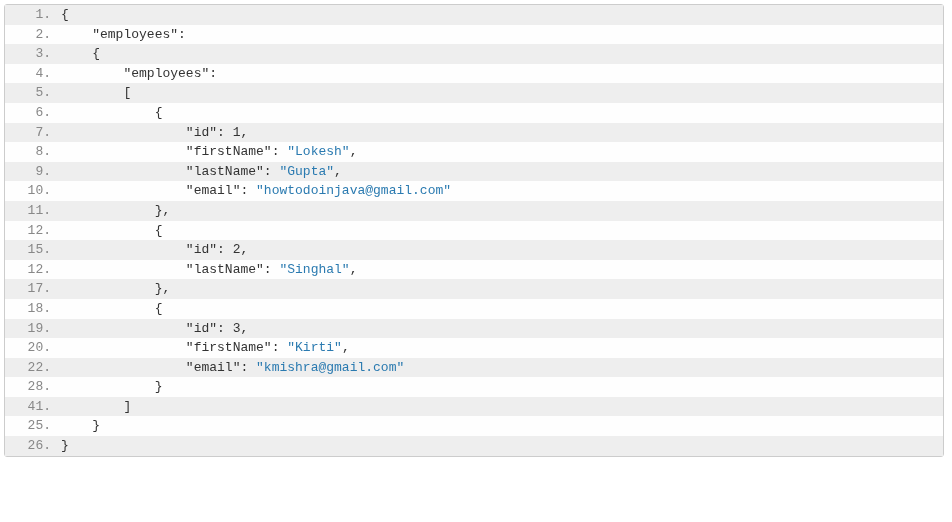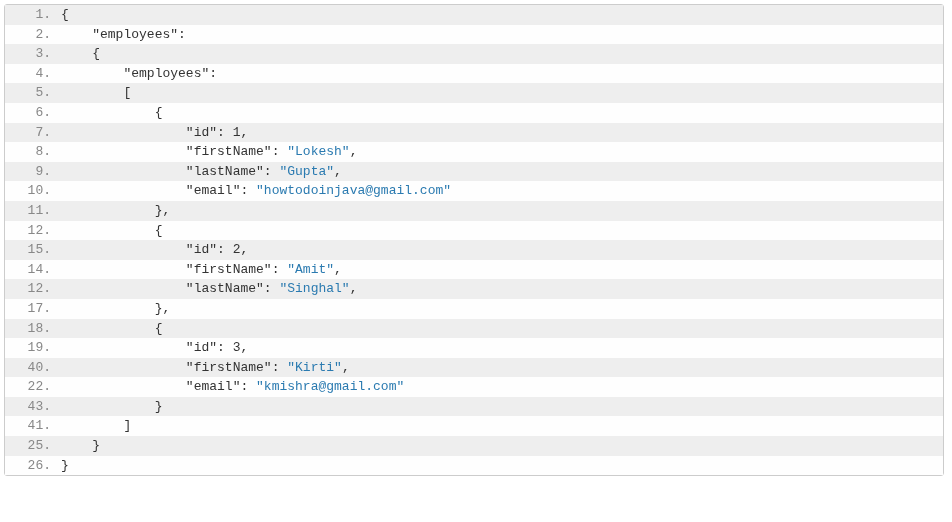--- a/index.html
+++ b/index.html
@@ -57,24 +57,23 @@
     <div class="line"><span class="gutter">4.</span><span class="code">        <span class="k">"employees"</span><span class="p">:</span></span></div>
     <div class="line"><span class="gutter">5.</span><span class="code">        <span class="p">[</span></span></div>
     <div class="line"><span class="gutter">6.</span><span class="code">            <span class="p">{</span></span></div>
     <div class="line"><span class="gutter">7.</span><span class="code">                <span class="k">"id"</span><span class="p">: </span><span class="n">1</span><span class="p">,</span></span></div>
     <div class="line"><span class="gutter">8.</span><span class="code">                <span class="k">"firstName"</span><span class="p">: </span><span class="s">"Lokesh"</span><span class="p">,</span></span></div>
     <div class="line"><span class="gutter">9.</span><span class="code">                <span class="k">"lastName"</span><span class="p">: </span><span class="s">"Gupta"</span><span class="p">,</span></span></div>
     <div class="line"><span class="gutter">10.</span><span class="code">                <span class="k">"email"</span><span class="p">: </span><span class="s">"howtodoinjava@gmail.com"</span></span></div>
     <div class="line"><span class="gutter">11.</span><span class="code">            <span class="p">},</span></span></div>
     <div class="line"><span class="gutter">12.</span><span class="code">            <span class="p">{</span></span></div>
     <div class="line"><span class="gutter">15.</span><span class="code">                <span class="k">"id"</span><span class="p">: </span><span class="n">2</span><span class="p">,</span></span></div>
-    <div class="line"><span class="gutter">14.</span><span class="code">                <span class="k">"firstName"</span><span class="p">: </span><span class="s">"Amit"</span><span class="p">,</span></span></div>
     <div class="line"><span class="gutter">12.</span><span class="code">                <span class="k">"lastName"</span><span class="p">: </span><span class="s">"Singhal"</span><span class="p">,</span></span></div>
     <div class="line"><span class="gutter">17.</span><span class="code">            <span class="p">},</span></span></div>
     <div class="line"><span class="gutter">18.</span><span class="code">            <span class="p">{</span></span></div>
     <div class="line"><span class="gutter">19.</span><span class="code">                <span class="k">"id"</span><span class="p">: </span><span class="n">3</span><span class="p">,</span></span></div>
-    <div class="line"><span class="gutter">40.</span><span class="code">                <span class="k">"firstName"</span><span class="p">: </span><span class="s">"Kirti"</span><span class="p">,</span></span></div>
+    <div class="line"><span class="gutter">20.</span><span class="code">                <span class="k">"firstName"</span><span class="p">: </span><span class="s">"Kirti"</span><span class="p">,</span></span></div>
     <div class="line"><span class="gutter">22.</span><span class="code">                <span class="k">"email"</span><span class="p">: </span><span class="s">"kmishra@gmail.com"</span></span></div>
-    <div class="line"><span class="gutter">43.</span><span class="code">            <span class="p">}</span></span></div>
+    <div class="line"><span class="gutter">28.</span><span class="code">            <span class="p">}</span></span></div>
     <div class="line"><span class="gutter">41.</span><span class="code">        <span class="p">]</span></span></div>
     <div class="line"><span class="gutter">25.</span><span class="code">    <span class="p">}</span></span></div>
     <div class="line"><span class="gutter">26.</span><span class="code"><span class="p">}</span></span></div>
   </div>
 
 </body></html>

